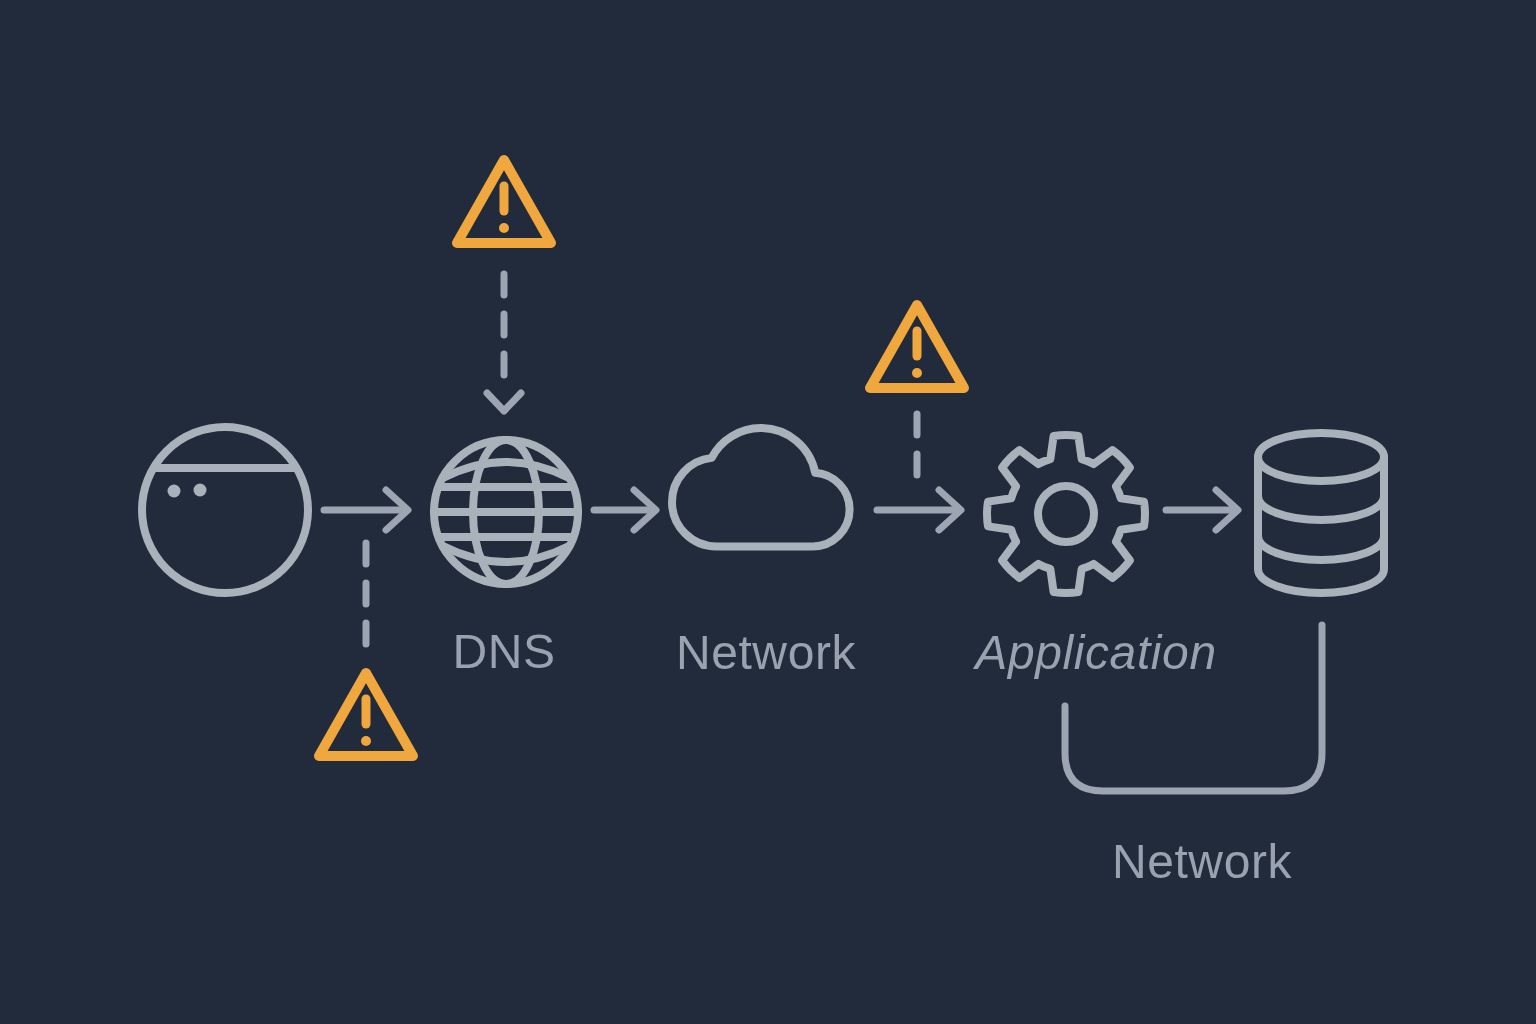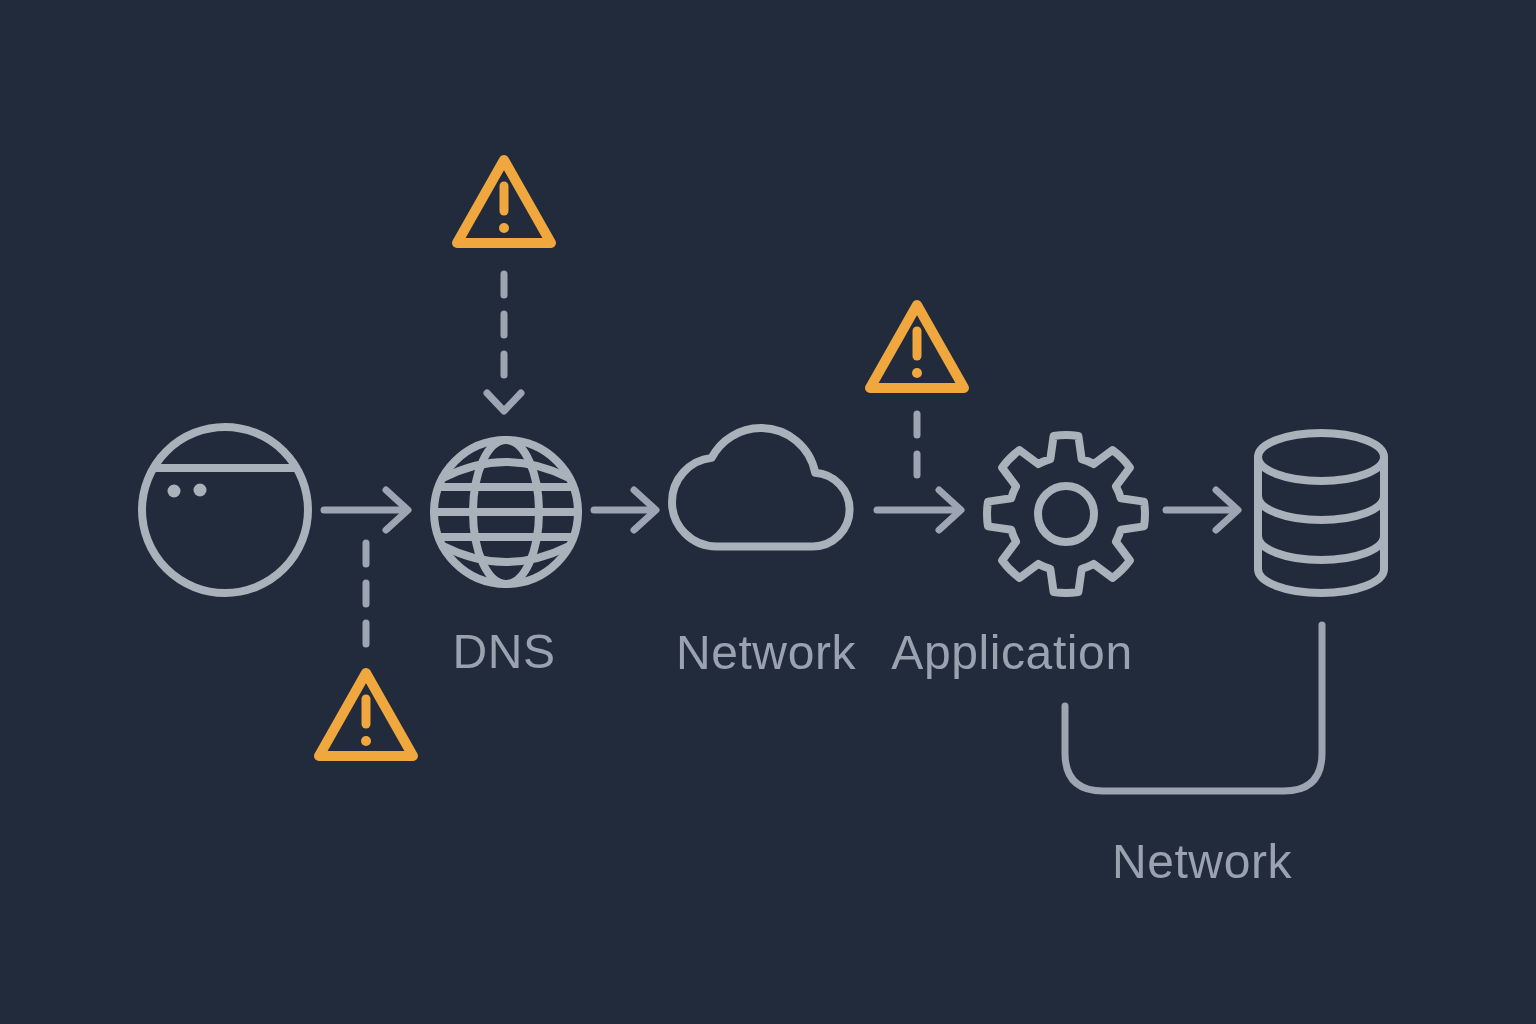--- a/index.html
+++ b/index.html
@@ -118,15 +118,15 @@
       <path d="M1258,457 L1258,569 A63 24 0 0 0 1384,569 L1384,457"></path>
       <path d="M1258,496 A63 24 0 0 0 1384,496"></path>
       <path d="M1258,536 A63 24 0 0 0 1384,536"></path>
     </g>
 
     <path class="connector" d="M1322,625 L1322,753 Q1322,791 1284,791 L1103,791 Q1065,791 1065,753 L1065,706"></path>
   </svg>
 
   <div class="node-label" style="left:504px;top:651px;">DNS</div>
   <div class="node-label" style="left:766px;top:652px;">Network</div>
-  <div class="node-label" style="left:1012px;top:652px;">Application</div>
+  <div class="node-label" style="left:1096px;top:652px;font-style:italic;">Application</div>
   <div class="node-label" style="left:1202px;top:861px;">Network</div>
 </div>
 
 </body></html>

